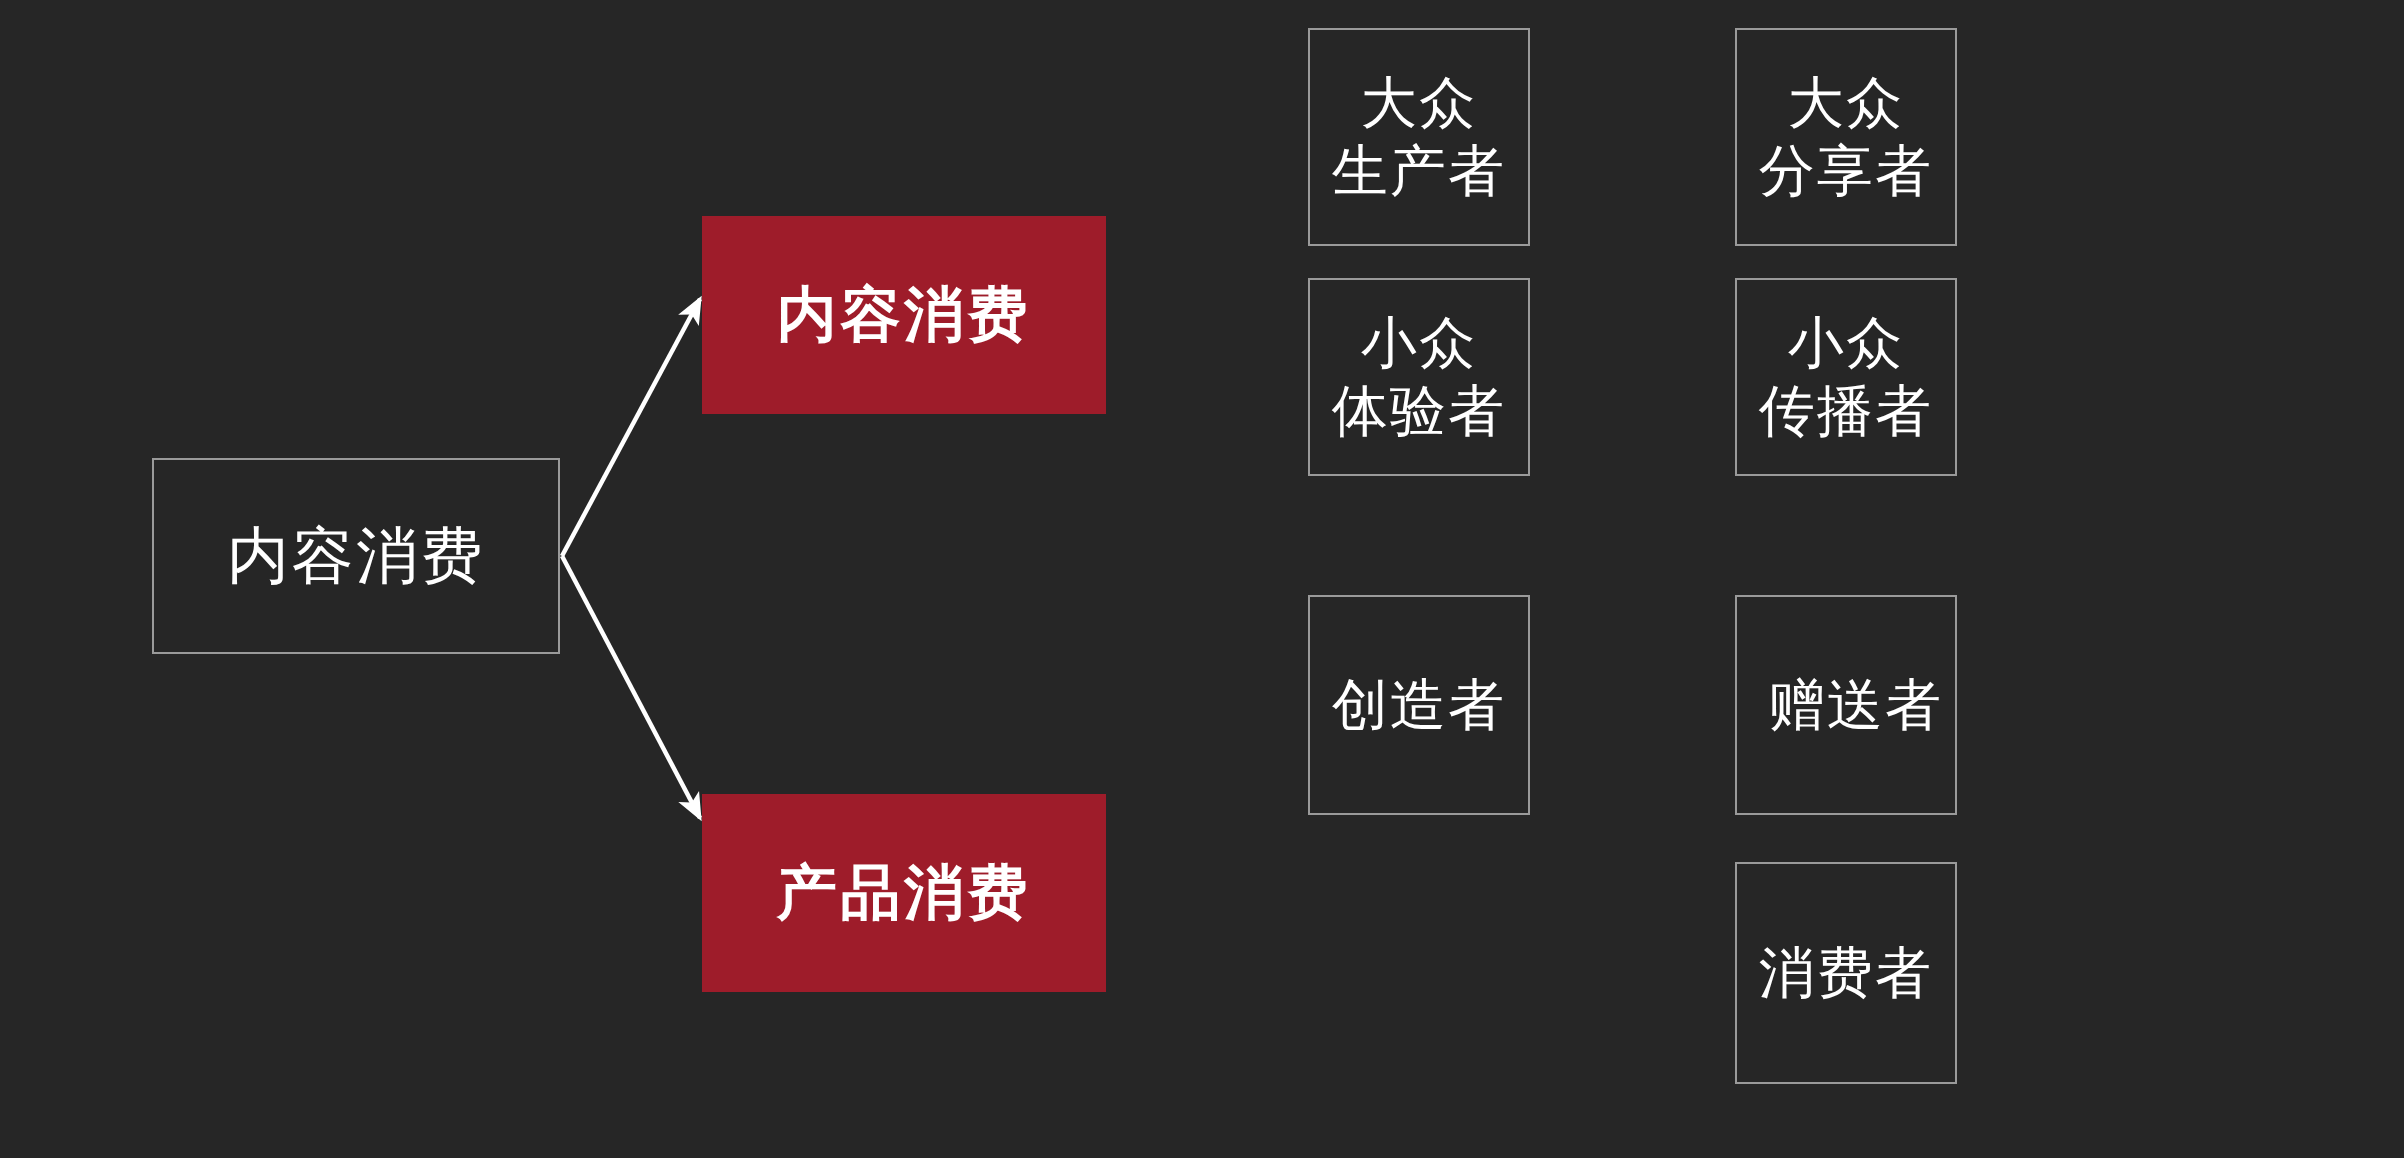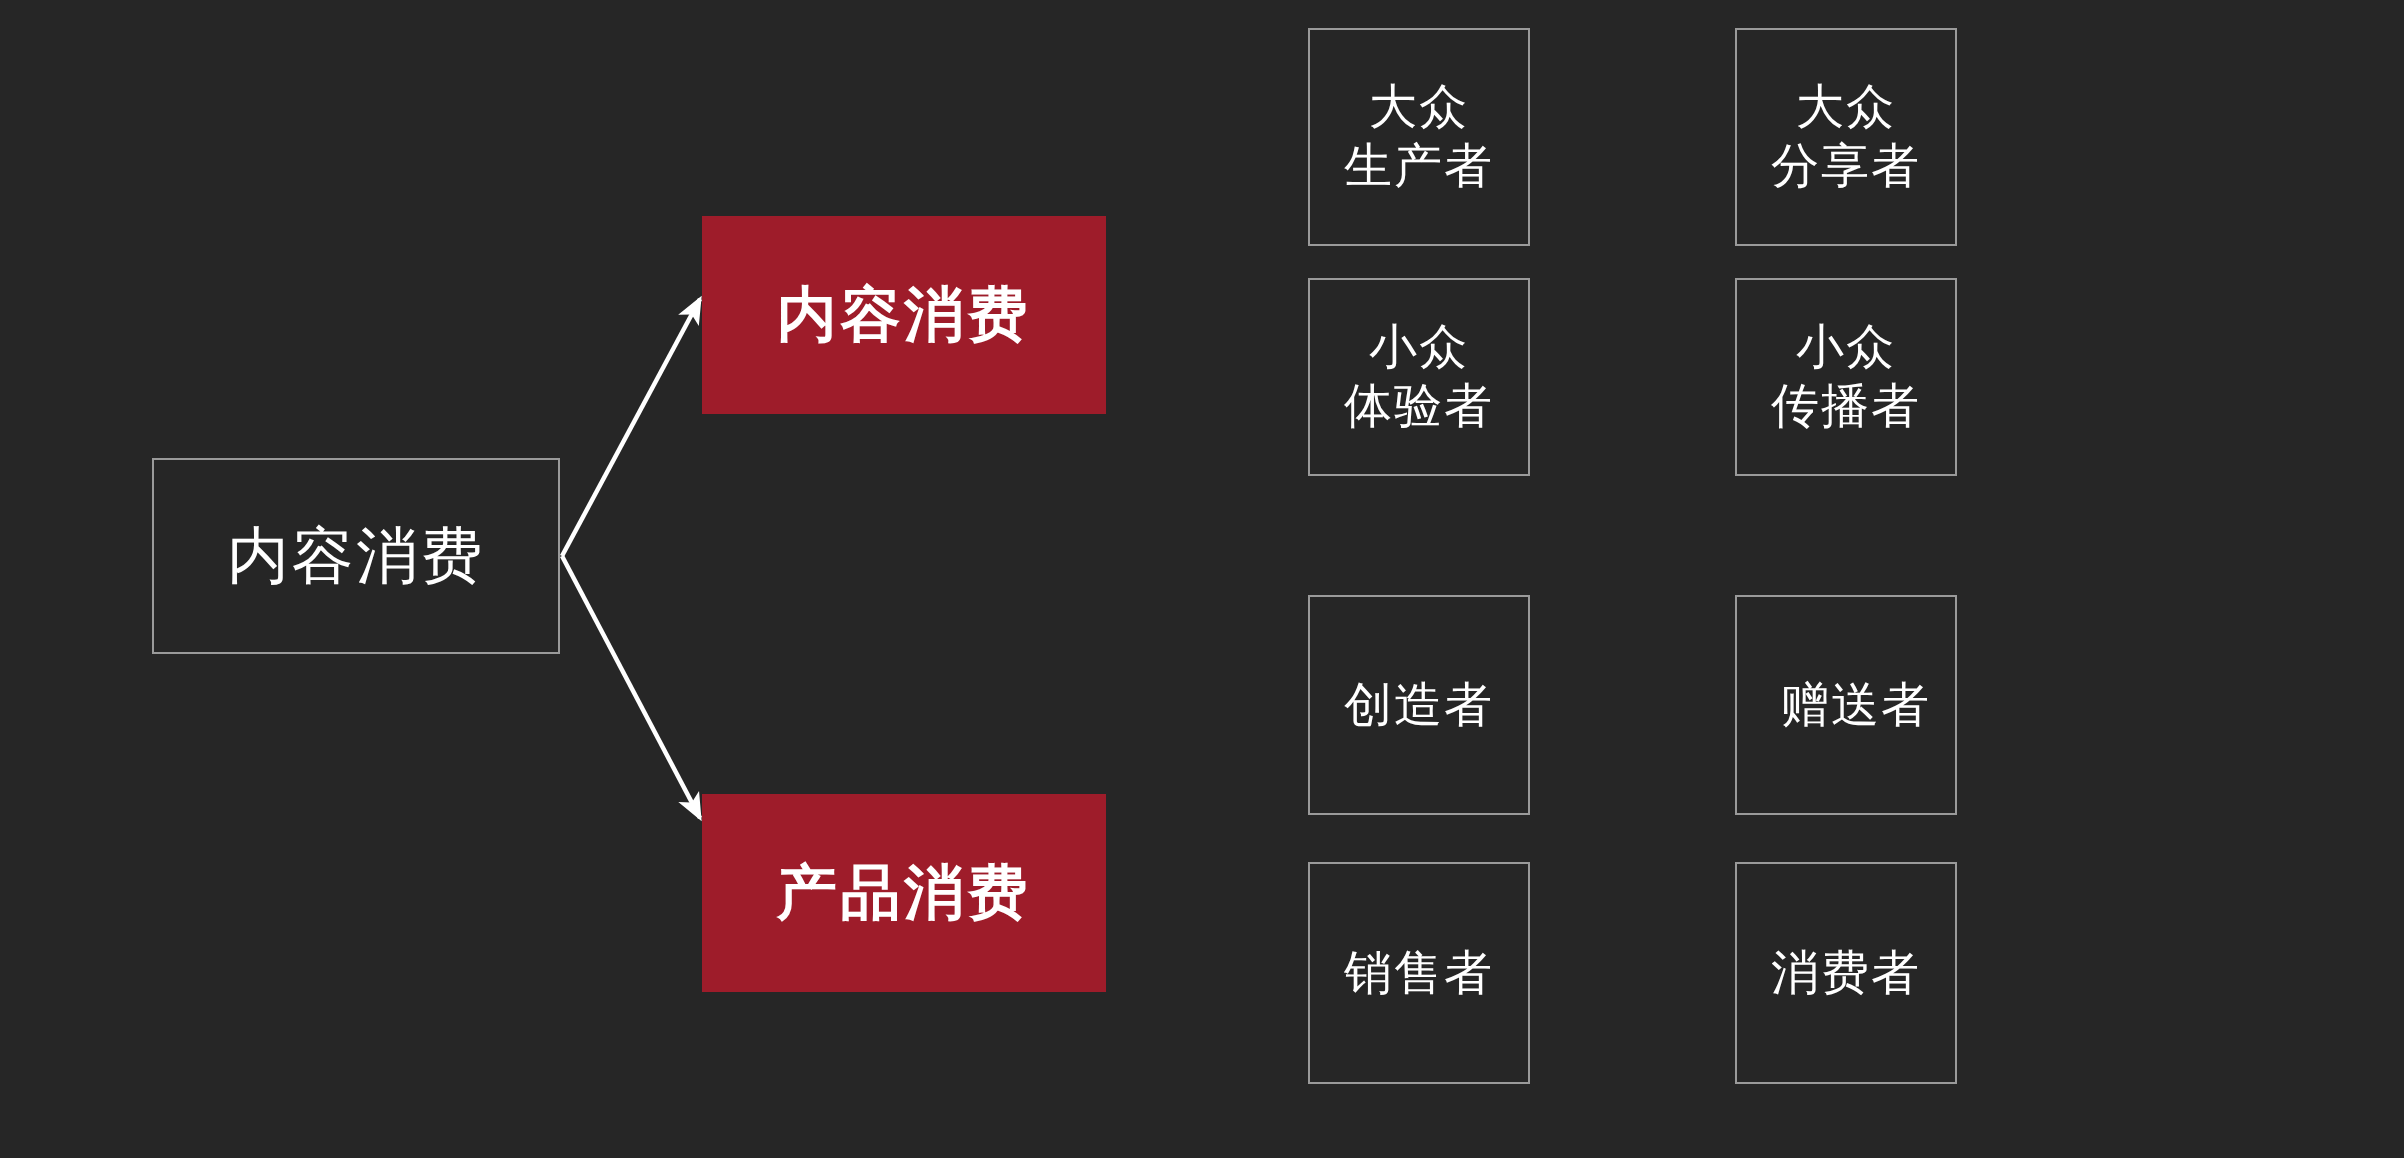--- a/index.html
+++ b/index.html
@@ -55,21 +55,21 @@
     letter-spacing: 0.06em;
     margin-top: 28px;
   }
   .node-branch-content { top: 188px; }
   .node-branch-product { top: 766px; }
 
   
   .node-leaf {
     border: 2px solid #9a9a9a;
     background: #262626;
-    font-size: 48px;
+    font-size: 56px;
     font-weight: 400;
   }
 
   
   .col-1 { left: 1308px; width: 222px; }
   .col-2 { left: 1735px; width: 222px; }
 
   .row-1 { top: 28px;  height: 218px; }
   .row-2 { top: 278px; height: 198px; }
   .row-3 { top: 595px; height: 220px; }
@@ -115,17 +115,16 @@
   <div class="node node-leaf col-1 row-2" style="border-color: rgb(154, 154, 154); color: rgb(255, 255, 255);">小众
 体验者</div>
 
   <div class="node node-leaf col-2 row-2" style="border-color: rgb(154, 154, 154); color: rgb(255, 255, 255);">小众
 传播者</div>
 
   <div class="node node-leaf col-1 row-3" style="border-color: rgb(154, 154, 154); color: rgb(255, 255, 255);">创造者</div>
 
   <div class="node node-leaf col-2 row-3" style="border-color: rgb(154, 154, 154); color: rgb(255, 255, 255); padding-left: 20px;">赠送者</div>
 
-  <div class="node node-leaf col-1 row-4" style="border-color: rgb(154, 154, 154); color: rgb(255, 255, 255);">销售者</div>
 
   <div class="node node-leaf col-2 row-4" style="border-color: rgb(154, 154, 154); color: rgb(255, 255, 255);">消费者</div>
 
 </div>
 
 </body></html>

